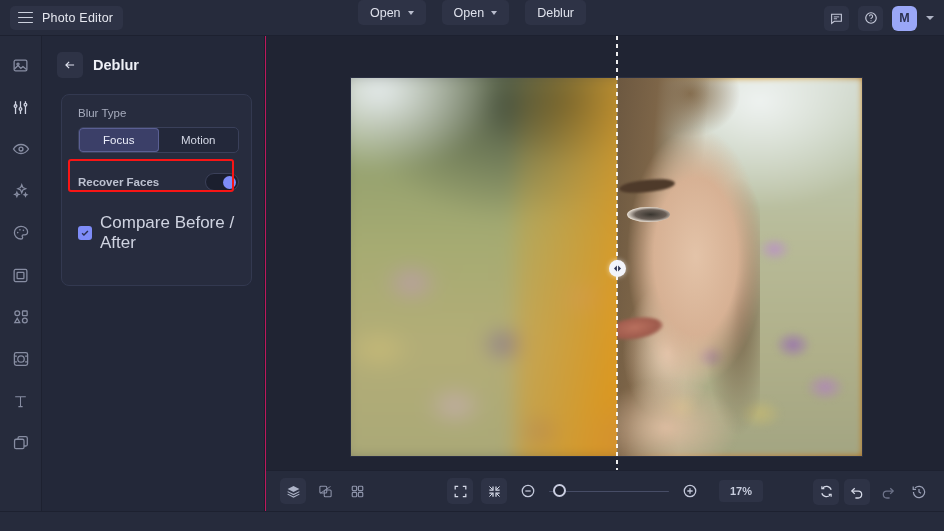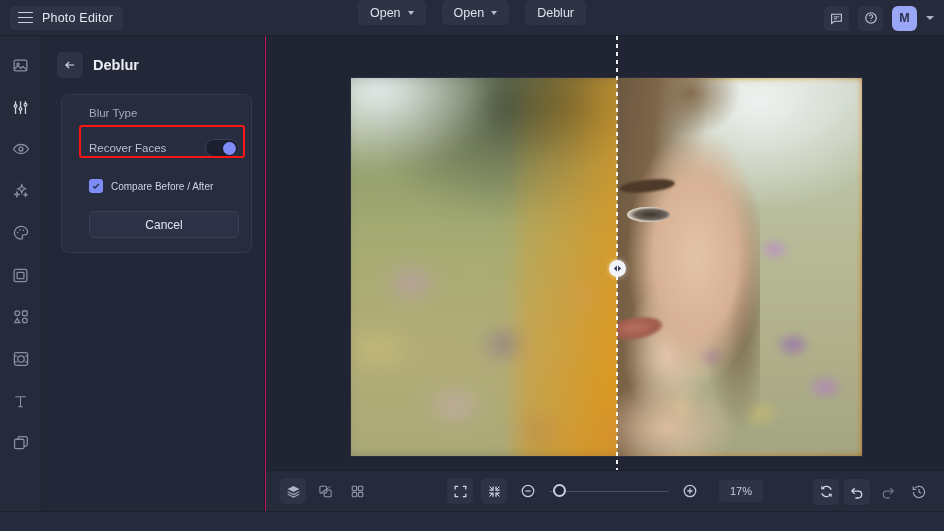--- a/index.html
+++ b/index.html
@@ -118,21 +118,21 @@
     display: flex; align-items: center; justify-content: center;
     cursor: pointer;
   }
   #panel-title { color: #eef0f6; font-size: 14.5px; font-weight: bold; }
 
   #card {
     margin: 16px 12px 0 19px;
     background: #272c3e;
     border: 1px solid #333950;
     border-radius: 8px;
-    padding: 12px 12px 14px 27px;
+    padding: 12px 12px 14px 16px;
   }
   .field-label {
     color: #a7acbd; font-size: 11.5px; margin-bottom: 8px;
   }
   .seg {
     display: flex; width: 100%; height: 26px;
     background: #23283a; border: 1px solid #3a405a;
     border-radius: 5px; overflow: hidden;
   }
   .seg-opt {
@@ -143,21 +143,21 @@
     background: #3b3f68; color: #eceefa;
     border-radius: 4px;
     box-shadow: inset 0 0 0 1px #5a5f93;
   }
 
   #recover-row {
     position: relative;
     display: flex; align-items: center; justify-content: space-between;
     margin-top: 18px; height: 22px;
   }
-  #recover-label { color: #bcc1d0; font-size: 11.5px; }
+  #recover-label { color: #bcc1d0; font-size: 11.5px; font-weight: bold; }
   .toggle {
     width: 34px; height: 18px; border-radius: 9px;
     background: #1b1f2e; border: 1px solid #3b4059;
     position: relative; cursor: pointer;
   }
   .toggle .knob {
     position: absolute; right: 2px; top: 1.5px;
     width: 13px; height: 13px; border-radius: 50%;
     background: #7e8cf8;
   }
@@ -171,21 +171,21 @@
 
   .check-row {
     display: flex; align-items: center; gap: 8px; margin-top: 20px;
   }
   .checkbox {
     width: 14px; height: 14px; border-radius: 3px;
     background: #7e8cf8;
     display: flex; align-items: center; justify-content: center;
     cursor: pointer; flex: none;
   }
-  .check-label { color: #cfd3e0; font-size: 10px; }
+  .check-label { color: #cfd3e0; font-size: 17px; }
 
   .actions { display: flex; gap: 9px; margin-top: 18px; }
   .btn {
     flex: 1; height: 27px; border-radius: 5px;
     display: flex; align-items: center; justify-content: center;
     font-size: 12px; cursor: pointer; border: none;
     font-family: "Liberation Sans", sans-serif;
   }
   .btn.secondary { background: #2d3246; color: #e2e5ef; border: 1px solid #3a3f56; }
   .btn.primary { background: #9aa7f7; color: #20253c; }
@@ -359,21 +359,21 @@
   }
   .zoom-track .dot {
     position: absolute; left: 0; top: 0;
     width: 13px; height: 13px; border-radius: 50%;
     background: #202433; border: 2px solid #c9cde0;
   }
   #zoom-val {
     min-width: 44px; height: 22px; margin-left: 8px;
     background: #2e3346; border-radius: 4px;
     display: flex; align-items: center; justify-content: center;
-    color: #c8cdde; font-size: 11px; cursor: pointer;
+    color: #c8cdde; font-size: 11px; cursor: pointer; font-weight: bold;
   }
 
   
   #footer {
     position: absolute; left: 0; top: 511px;
     width: 944px; height: 20px;
     background: #262b3c;
     border-top: 1px solid #1d2130;
   }
 
@@ -519,40 +519,43 @@
           <path d="M19 12H5M10.5 6.5L5 12l5.5 5.5"></path>
         </svg>
       </div>
       <div id="panel-title">Deblur</div>
     </div>
 
     <div id="card">
 
       <div class="field-label">Blur Type</div>
 
+      <div class="seg">
+        <div class="seg-opt active">Focus</div>
+        <div class="seg-opt">Motion</div>
+      </div>
 
       <div id="recover-row">
         <span id="recover-label">Recover Faces</span>
         <div class="toggle">
           <span class="knob"></span>
         </div>
         <div id="highlight-box"></div>
       </div>
 
       <div class="check-row">
         <span class="checkbox">
           <svg width="10" height="10" viewBox="0 0 24 24" fill="none" stroke="#2a2f50" stroke-width="3.4">
             <path d="M5 12.5l4.5 4.5L19 7"></path>
           </svg>
         </span>
         <span class="check-label">Compare Before / After</span>
       </div>
 
       <div class="actions">
-        <button class="btn secondary">Cancel</button>
       </div>
 
     </div>
   </div>
 
   <div id="canvas">
 
     <div id="photo">
 
       <div id="before-layer" class="ph-layer">

